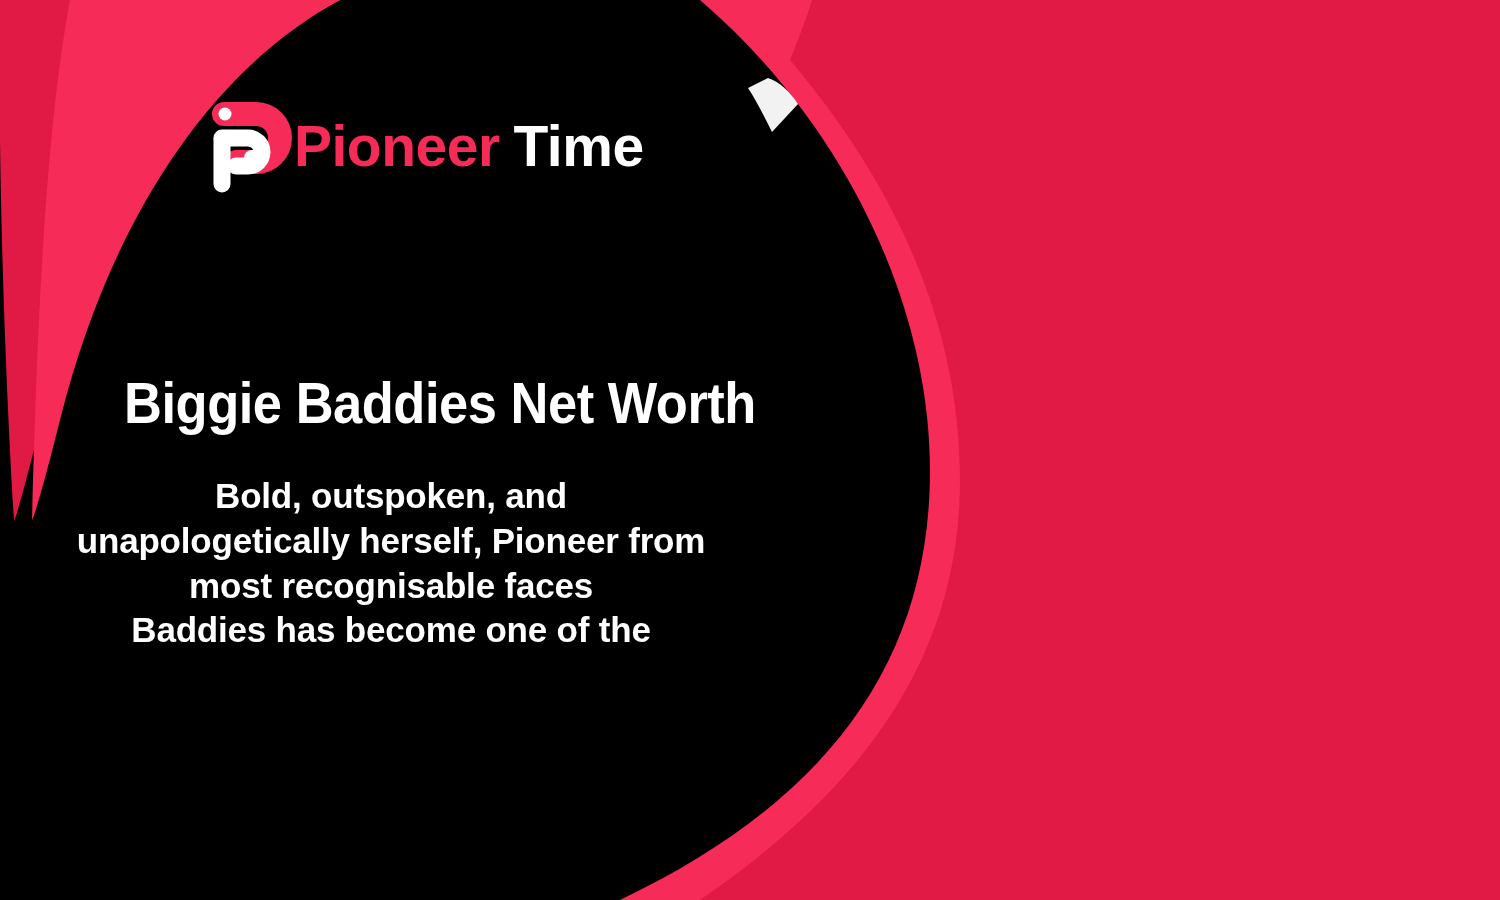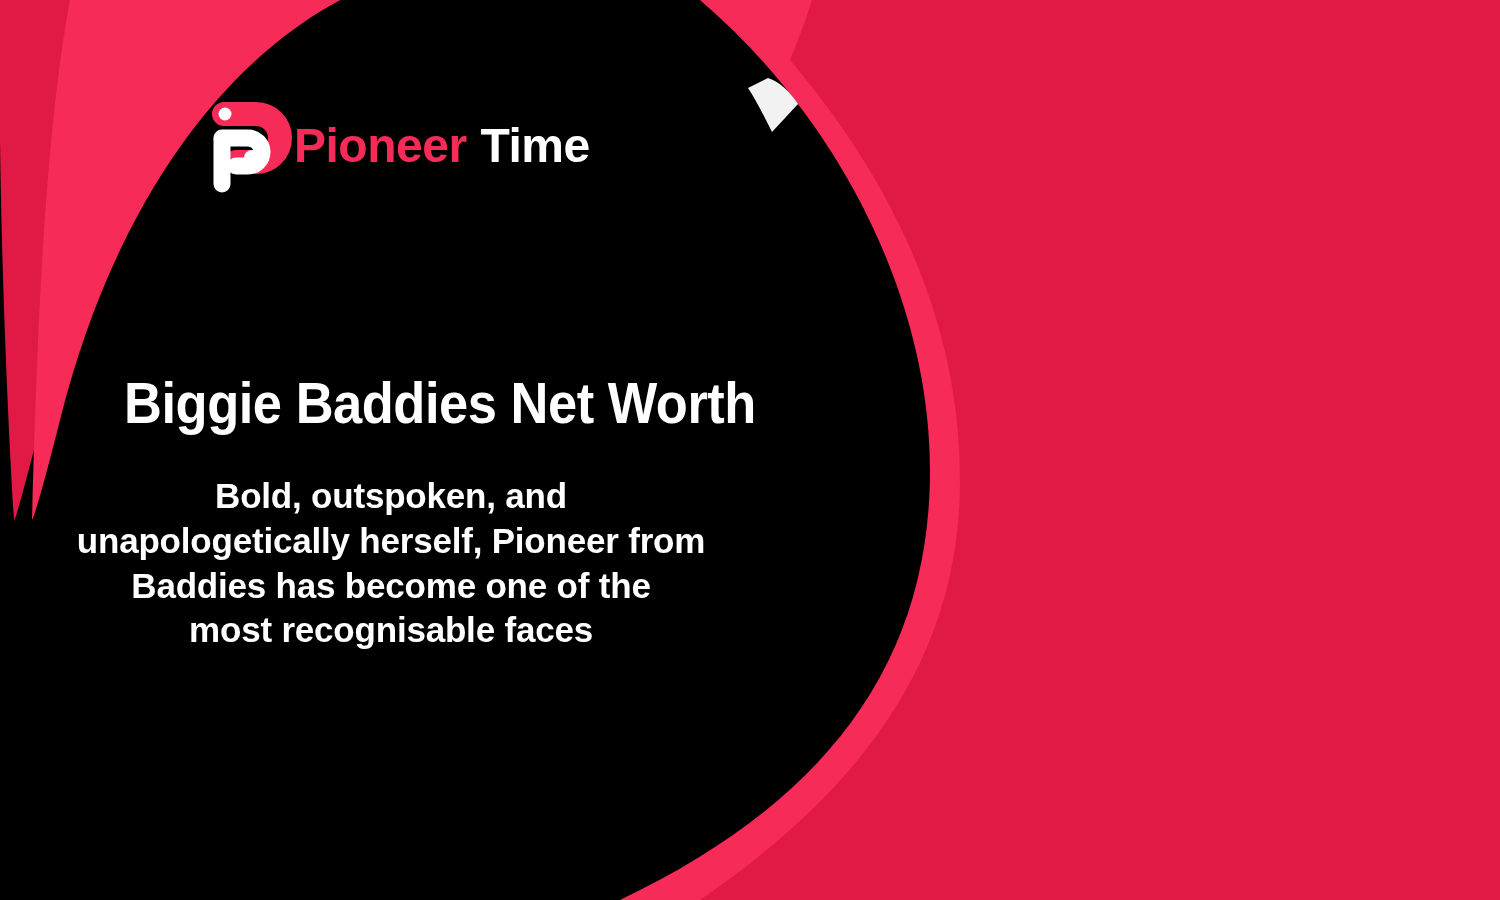--- a/index.html
+++ b/index.html
@@ -44,21 +44,21 @@
   .logo {
     position: absolute;
     left: 200px;
     top: 96px;
     display: flex;
     align-items: center;
     height: 104px;
   }
   .logo-mark { width: 92px; height: 104px; display: block; flex: 0 0 auto; }
   .logo-word {
-    font-size: 48px;
+    font-size: 57px;
     font-weight: 700;
     letter-spacing: -0.5px;
     line-height: 1;
     white-space: nowrap;
     margin-left: 2px;
     padding-bottom: 4px;
   }
   .logo-word .w-pioneer { color: #F72B57; }
   .logo-word .w-time { color: #FFFFFF; margin-left: 14px; }
 
@@ -323,17 +323,17 @@
     <div class="logo-word">
       <span class="w-pioneer">Pioneer</span><span class="w-time">Time</span>
     </div>
   </div>
 
   <h1 class="headline">Biggie Baddies Net Worth</h1>
 
   <div class="subcopy">
     <span class="line">Bold, outspoken, and</span>
     <span class="line">unapologetically herself, Pioneer from</span>
+    <span class="line">most recognisable faces</span>
     <span class="line">Baddies has become one of the</span>
-    <span class="line">most recognisable faces</span>
   </div>
 
 </div>
 
 </body></html>

